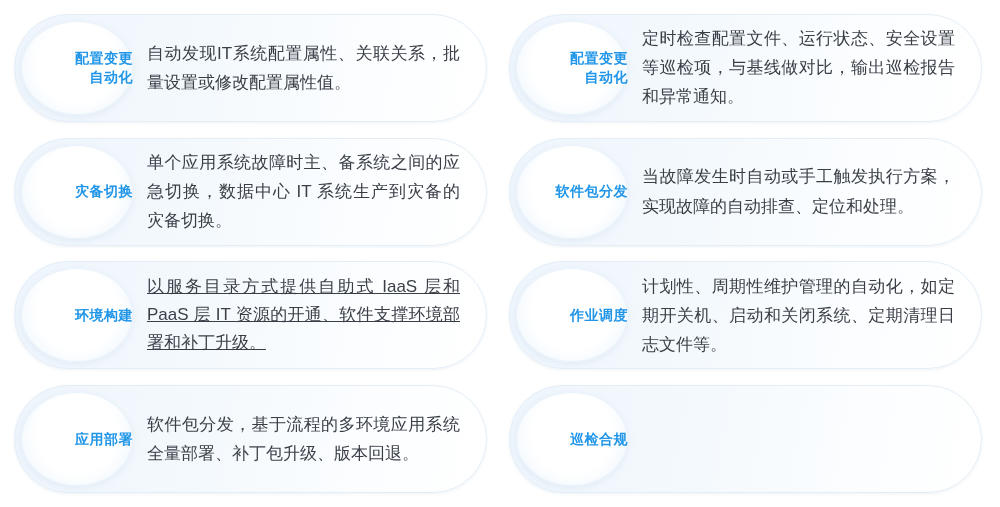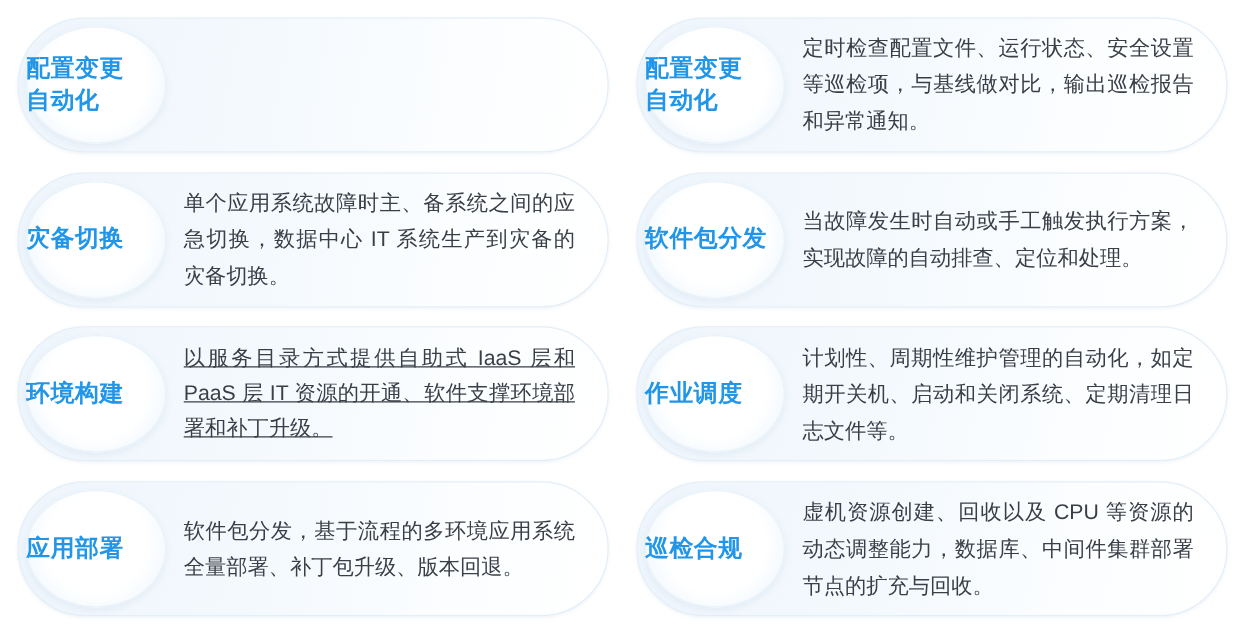--- a/index.html
+++ b/index.html
@@ -40,25 +40,25 @@
   .badge {
     flex: 0 0 auto;
     width: 112px;
     height: 94px;
     margin-left: 6px;
     border-radius: 50%;
     background: radial-gradient(circle at 50% 45%, #ffffff 52%, #f3f9fe 78%, #eaf4fc 100%);
     box-shadow: 0 0 0 1px #e9f2fa inset, 0 2px 6px rgba(150, 180, 210, 0.16);
     display: flex;
     flex-direction: column;
-    align-items: flex-start;
+    align-items: flex-end;
     justify-content: center;
     text-align: center;
     color: #2196e8;
-    font-size: 19px;
+    font-size: 14px;
     font-weight: bold;
     line-height: 1.32;
     letter-spacing: 0.5px;
   }
   .badge .ln { display: block; white-space: nowrap; }
   .desc {
     flex: 1 1 auto;
     padding: 0 26px 0 14px;
     color: #3a3f47;
     font-size: 17px;
@@ -71,20 +71,21 @@
 </head>
 <body>
 
 <div class="board">
 
   <div class="card">
     <div class="badge">
       <span class="ln">配置变更</span>
       <span class="ln">自动化</span>
     </div>
+    <div class="desc">自动发现IT系统配置属性、关联关系，批量设置或修改配置属性值。</div>
   </div>
 
   <div class="card">
     <div class="badge">
       <span class="ln">配置变更</span>
       <span class="ln">自动化</span>
     </div>
     <div class="desc">定时检查配置文件、运行状态、安全设置等巡检项，与基线做对比，输出巡检报告和异常通知。</div>
   </div>
 
@@ -120,16 +121,15 @@
     <div class="badge">
       <span class="ln">应用部署</span>
     </div>
     <div class="desc">软件包分发，基于流程的多环境应用系统全量部署、补丁包升级、版本回退。</div>
   </div>
 
   <div class="card">
     <div class="badge">
       <span class="ln">巡检合规</span>
     </div>
-    <div class="desc">虚机资源创建、回收以及 CPU 等资源的动态调整能力，数据库、中间件集群部署节点的扩充与回收。</div>
   </div>
 
 </div>
 
 </body></html>

